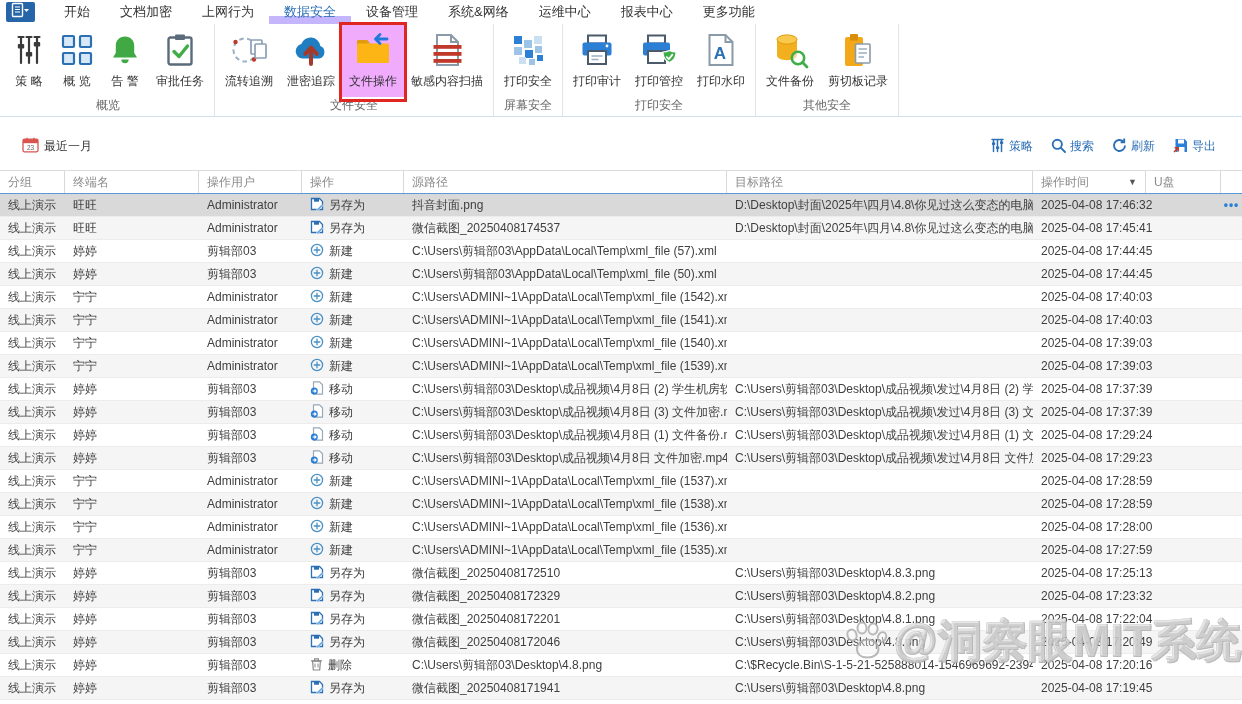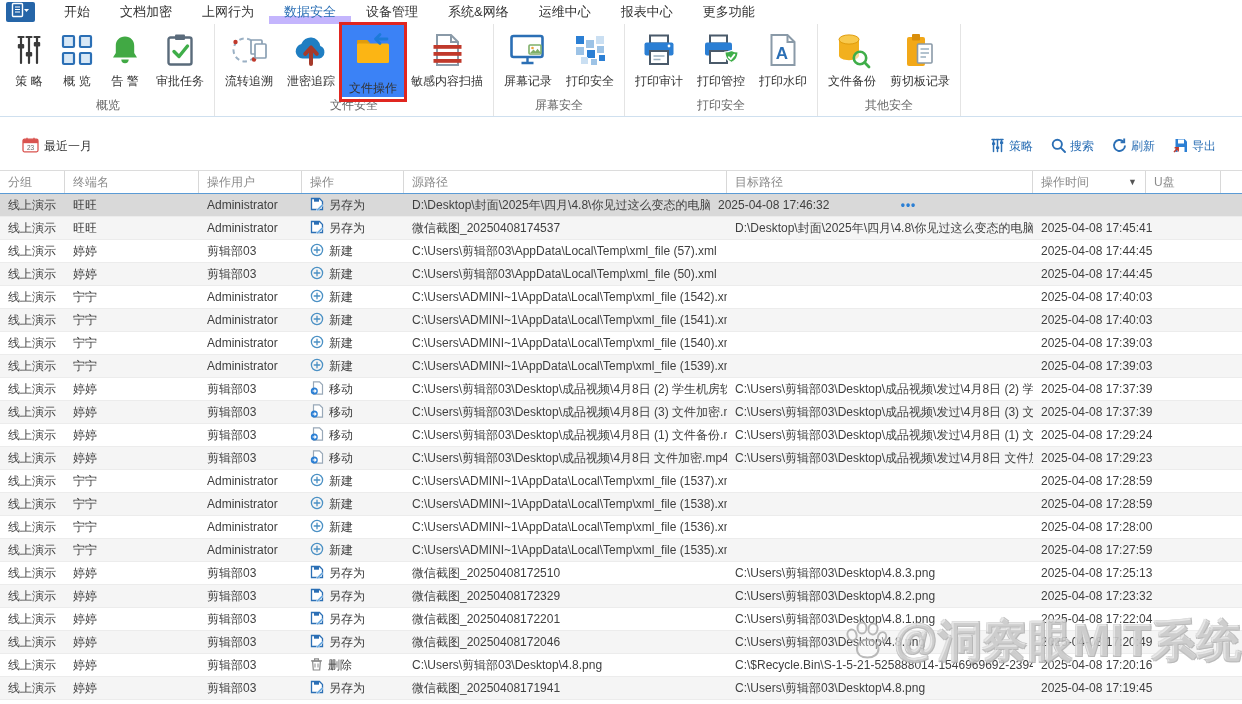--- a/index.html
+++ b/index.html
@@ -20,21 +20,21 @@
   .tab.active { color:#2b6fb5; border-bottom:8px solid #c4b5fd; }
 
   
   .ribbon { height:93px; display:flex; border-bottom:1px solid #cfe0ef; background:#fff; padding-left:2px; }
   .ribbon-group { display:flex; flex-direction:column; border-right:1px solid #e4e4e4; padding:0 3px; }
   .ribbon-items { display:flex; height:73px; align-items:stretch; }
   .ribbon-item { position:relative; display:flex; flex-direction:column; align-items:center;
                  justify-content:flex-start; padding:5px 7px 0; cursor:pointer; }
   .ribbon-item .ricon { height:42px; display:flex; align-items:center; justify-content:center; }
   .ribbon-item .rlbl { font-size:12px; color:#333; white-space:nowrap; margin-top:2px; }
-  .ribbon-item.selected { background:#3b82f6;justify-content:space-between; }
+  .ribbon-item.selected { background:#f0abfc; }
   .ribbon-item.annotated::after { content:""; position:absolute; left:-3px; right:-3px; top:-2px; bottom:-5px;
                  border:3px solid #e02620; pointer-events:none; }
   .group-label { height:19px; text-align:center; font-size:12px; color:#666; line-height:17px; white-space:nowrap; }
 
   
   .toolbar { height:53px; display:flex; align-items:center; justify-content:space-between;
              padding:6px 26px 0 22px; background:#fff; }
   .date-filter { display:flex; align-items:center; gap:5px; color:#333; cursor:pointer; }
   .tb-actions { display:flex; align-items:center; }
   .tb-action { display:flex; align-items:center; gap:4px; color:#2b6fb5; margin-left:18px; cursor:pointer; }
@@ -186,32 +186,20 @@
                 </g>
               </svg>
             </span>
             <span class="rlbl">敏感内容扫描</span>
           </div>
         </div>
         <div class="group-label">文件安全</div>
       </div>
       <div class="ribbon-group">
         <div class="ribbon-items">
-          <div class="ribbon-item">
-            <span class="ricon">
-              <svg width="40" height="36" viewBox="0 0 40 36">
-                <rect x="3.5" y="4" width="31" height="21" rx="2" fill="#fff" stroke="#2b6fb5" stroke-width="2.6"></rect>
-                <path d="M13.5 31h12M19.5 25.5v5" stroke="#2b6fb5" stroke-width="2.4"></path>
-                <rect x="21" y="13" width="12" height="9" rx="1" fill="#fff" stroke="#7fb069" stroke-width="1.6"></rect>
-                <circle cx="24.5" cy="16" r="1.3" fill="#e8a33d"></circle>
-                <path d="M22 21l3.5-3.5 2 2 2-2.8 3.5 4.3z" fill="#7fb069"></path>
-              </svg>
-            </span>
-            <span class="rlbl">屏幕记录</span>
-          </div>
           <div class="ribbon-item">
             <span class="ricon">
               <svg width="34" height="34" viewBox="0 0 34 34">
                 <rect x="3" y="3" width="8" height="8" fill="#2b7fd4"></rect>
                 <rect x="13" y="7" width="8" height="8" fill="#9dc3e6"></rect>
                 <rect x="23" y="3" width="8" height="8" fill="#cadff2"></rect>
                 <rect x="3" y="14" width="8" height="8" fill="#9dc3e6"></rect>
                 <rect x="14" y="17" width="8" height="8" fill="#2b7fd4"></rect>
                 <rect x="24" y="13" width="7" height="7" fill="#9dc3e6"></rect>
                 <rect x="8" y="24" width="7" height="7" fill="#cadff2"></rect>
@@ -379,20 +367,21 @@
           <div class="td td-terminal" style="width: 134px; flex: 0 0 auto;">旺旺</div>
           <div class="td td-user" style="width: 103px; flex: 0 0 auto;">Administrator</div>
           <div class="td td-operation" style="width: 102px; flex: 0 0 auto;">
             <span><svg width="14" height="14" viewBox="0 0 14 14">
                 <path d="M1.5 1.5h8l3 3v8h-11z" fill="#fff" stroke="#2b6fb5" stroke-width="1.3"></path>
                 <rect x="4" y="1.5" width="5" height="3.2" fill="#2b6fb5"></rect>
                 <path d="M6.5 12.5l5.3-5.3 1.4 1.4-5.3 5.3H6.5z" fill="#6aa9e0" stroke="#fff" stroke-width="0.5"></path>
               </svg></span>
             <span>另存为</span>
           </div>
+          <div class="td td-source-path" style="width: 323px; flex: 0 0 auto;">抖音封面.png</div>
           <div class="td td-target-path" style="width: 306px; flex: 0 0 auto;">D:\Desktop\封面\2025年\四月\4.8\你见过这么变态的电脑监...</div>
           <div class="td td-time" style="width: 113px; flex: 0 0 auto;">2025-04-08 17:46:32</div>
           <div class="td td-usb" style="width: 75px; flex: 0 0 auto;"></div>
           <div class="td td-actions" style="width: 21px; flex: 0 0 auto;">•••</div>
         </div>
         <div class="tr alt">
           <div class="td td-group" style="width: 65px; flex: 0 0 auto;">线上演示</div>
           <div class="td td-terminal" style="width: 134px; flex: 0 0 auto;">旺旺</div>
           <div class="td td-user" style="width: 103px; flex: 0 0 auto;">Administrator</div>
           <div class="td td-operation" style="width: 102px; flex: 0 0 auto;">

